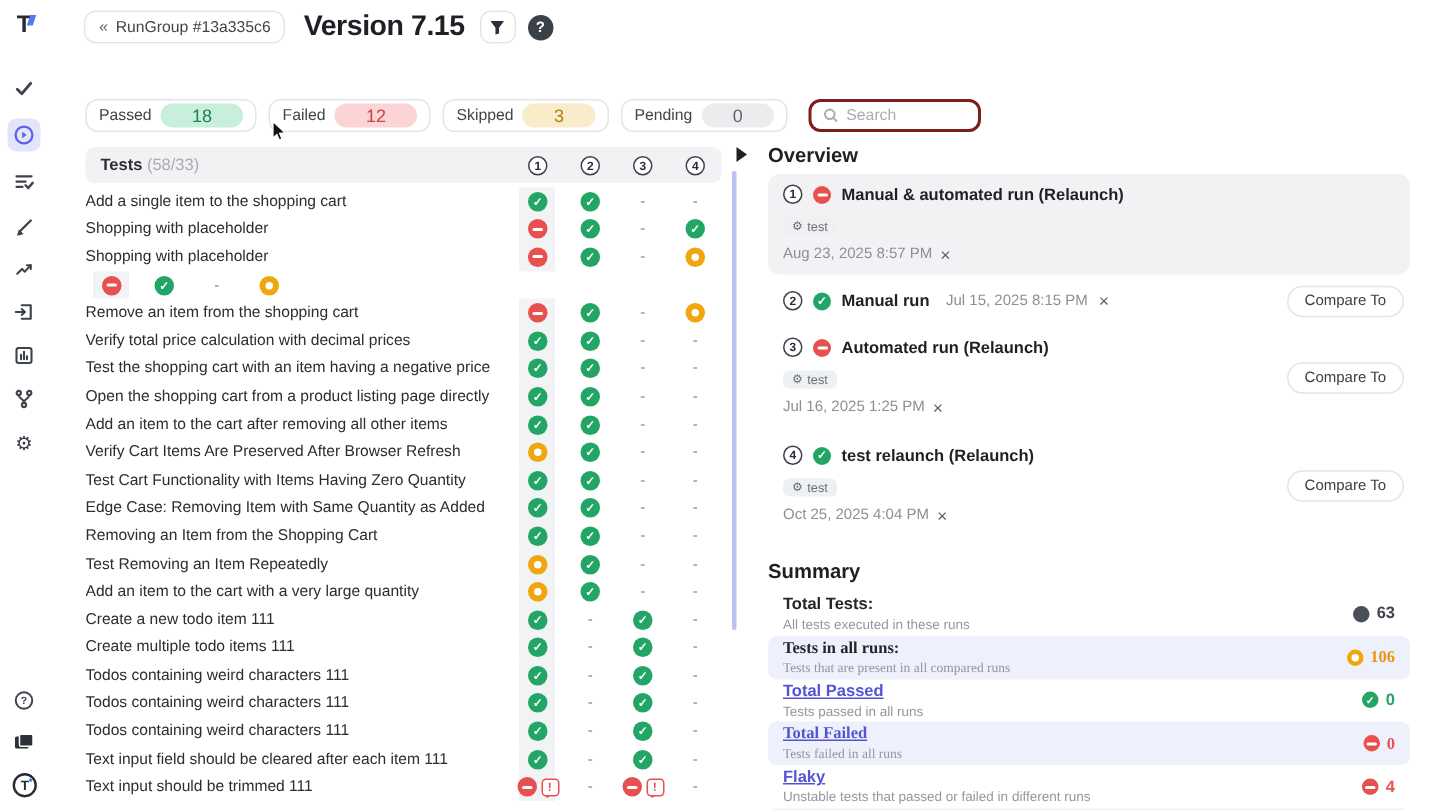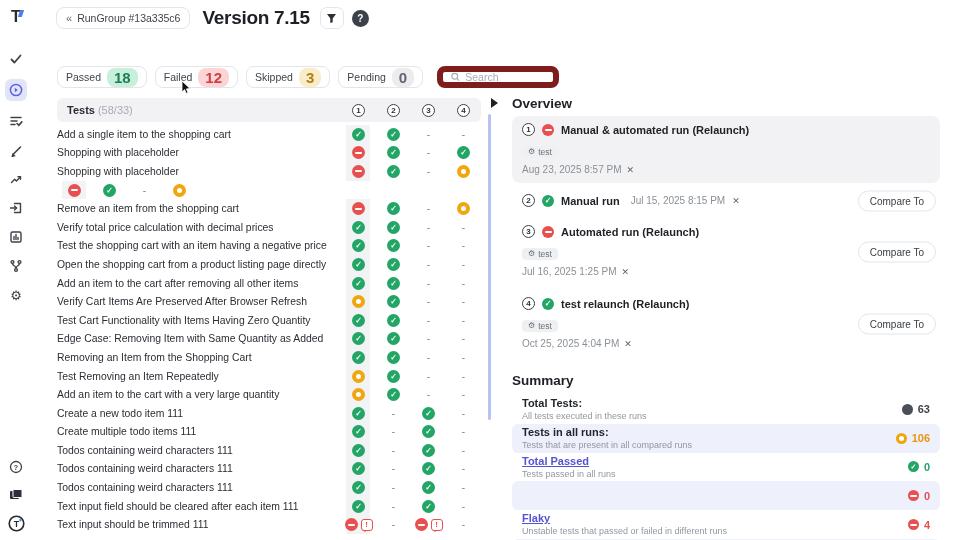--- a/index.html
+++ b/index.html
@@ -26,26 +26,26 @@
   .funnel-btn { margin-left:10px; width:24px; height:22px; border:1px solid #e3e5e9; border-radius:7px; display:flex; align-items:center; justify-content:center; background:#fff; cursor:pointer; }
   .help-top { margin-left:8px; width:17px; height:17px; border-radius:50%; background:#3c4149; color:#fff; font-size:10px; font-weight:bold; display:flex; align-items:center; justify-content:center; cursor:pointer; }
 
   
   .content { position:absolute; left:32px; top:36px; width:928px; height:504px; display:flex; }
 
   
   .left-panel { width:457px; padding-left:25px; }
   .filters { margin-top:30px; display:flex; align-items:center; gap:8px; }
   .chip { height:22px; display:inline-flex; align-items:center; gap:6px; border:1px solid #e3e5e9; border-radius:8px; padding:0 8px; font-size:10.5px; color:#3f444b; background:#fff; cursor:pointer; }
-  .chip .badge { font-size:15px; font-weight:bold; border-radius:8px; padding:1px 7px; }
+  .chip .badge { font-size:12px; font-weight:normal; border-radius:8px; padding:1px 21px; }
   .badge.green { background:#c8efdb; color:#1d7f52; }
   .badge.red   { background:#fbd5d5; color:#cf4040; }
   .badge.amber { background:#f9eccb; color:#b07f10; }
   .badge.gray  { background:#ececef; color:#5f6570; }
-  .search-box { margin-left:6px; width:122px; height:22px; border:6px solid #7f1d1d; border-radius:8px; display:flex; align-items:center; gap:5px; padding:0 8px; background:#fff; }
+  .search-box { margin-left:6px; width:122px; height:22px; border:2px solid #7f1d1d; border-radius:8px; display:flex; align-items:center; gap:5px; padding:0 8px; background:#fff; }
   .search-box input { border:none; outline:none; width:80px; font-size:10.5px; font-family:"Liberation Sans",sans-serif; color:#3f444b; background:transparent; }
   .search-box input::placeholder { color:#a7adb5; }
 
   .thead { margin-top:10px; height:24px; background:#f2f2f4; border-radius:6px; display:flex; align-items:center; padding-left:10px; width:424px; }
   .thead-title { flex:1; font-size:11px; font-weight:bold; color:#2a2e34; }
   .thead-title .cnt { font-weight:normal; color:#a7adb5; margin-left:3px; }
   .colnum, .num { display:inline-flex; align-items:center; justify-content:center; width:13px; height:13px; border:1.2px solid #3c4149; border-radius:50%; font-size:8px; font-weight:bold; color:#2a2e34; background:#fff; }
   .hcell { width:35px; display:flex; justify-content:center; }
 
   .tbody { width:424px; margin-top:3px; }
@@ -86,21 +86,21 @@
   .tag .gear { font-size:8px; }
   .ov-date { margin-top:6px; font-size:10px; color:#8a9097; display:flex; align-items:center; gap:5px; }
   .xbtn { color:#5f6570; font-size:9px; cursor:pointer; }
   .cmp-btn { position:absolute; right:4px; top:50%; transform:translateY(-50%); height:21px; border:1px solid #e3e5e9; border-radius:11px; background:#fff; padding:0 11px; font-size:10px; color:#3b4046; font-family:"Liberation Sans",sans-serif; cursor:pointer; }
   .ov-item.inline-item { padding:6px 10px; }
   .ov-item.inline-item .cmp-btn { right:4px; }
 
   .summary { margin-top:16px; }
   .sum-rows { margin-top:7px; }
   .sum-row { display:flex; align-items:center; border-radius:6px; padding:3px 10px; height:28.8px;justify-content:flex-end; }
-  .sum-row.hl { background:#eef0fc; }
+  .sum-row.hl { background:#eef0fc;font-family:Liberation Serif, serif; }
   .sum-left { flex:1; min-width:0; }
   .sum-title { font-size:11px; font-weight:bold; color:#23262b; line-height:13px; }
   .sum-title.link { color:#5453d3; text-decoration:underline; cursor:pointer; }
   .sum-desc { font-size:9px; color:#9298a1; line-height:11px; margin-top:1px; white-space:nowrap; }
   .sum-val { display:flex; align-items:center; gap:5px; font-size:11px; font-weight:bold; }
   .sum-val .st { width:11px; height:11px; }
   .sum-val .st.pass { font-size:7px; }
   .v-dark{color:#3f444b;} .v-orange{color:#e8960f;} .v-green{color:#23a566;} .v-red{color:#e8504f;}
 
   
@@ -683,20 +683,24 @@
               <div class="sum-left">
                 <div class="sum-title link">Total Passed</div>
                 <div class="sum-desc">Tests passed in all runs</div>
               </div>
               <div class="sum-val v-green">
                 <span class="st pass sm"></span>
                 <span>0</span>
               </div>
             </div>
             <div class="sum-row hl">
+              <div class="sum-left">
+                <div class="sum-title link">Total Failed</div>
+                <div class="sum-desc">Tests failed in all runs</div>
+              </div>
               <div class="sum-val v-red">
                 <span class="st fail sm"></span>
                 <span>0</span>
               </div>
             </div>
             <div class="sum-row">
               <div class="sum-left">
                 <div class="sum-title link">Flaky</div>
                 <div class="sum-desc">Unstable tests that passed or failed in different runs</div>
               </div>

